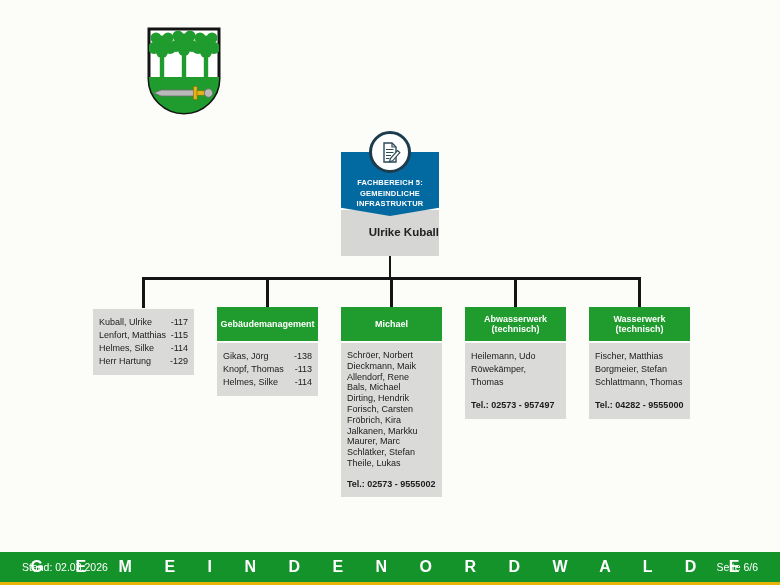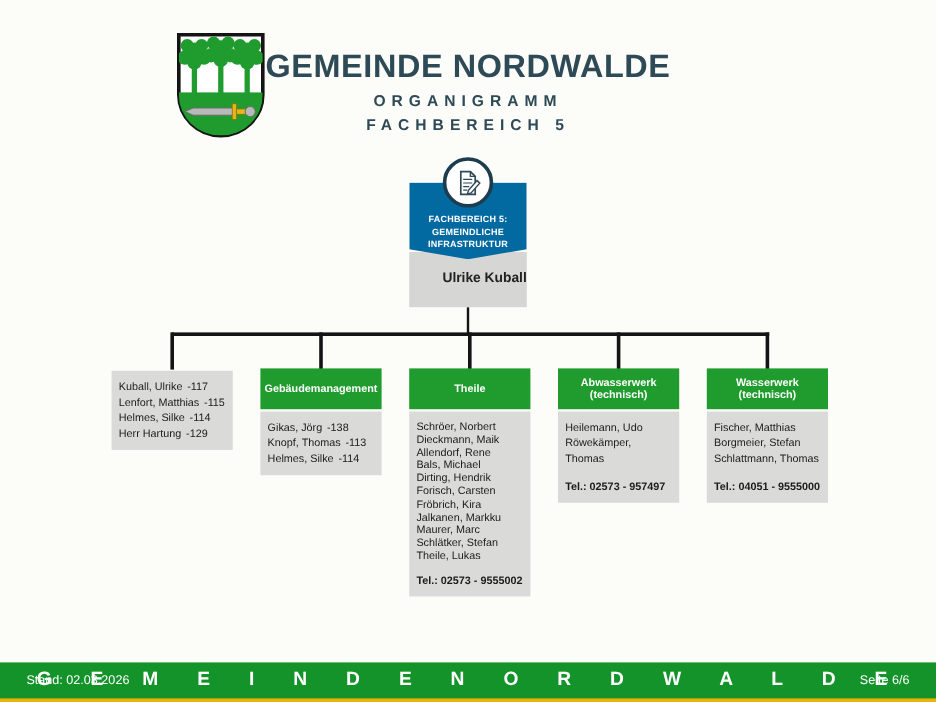--- a/index.html
+++ b/index.html
@@ -51,21 +51,21 @@
     background:#1f9c2d; color:#ffffff; min-height:34px;
     display:flex; align-items:center; justify-content:center;
     font-size:9px; font-weight:800; text-align:center;
     padding:3px 4px; line-height:10.5px;
   }
   .dept-body {
     margin-top:2px; background:#dadad8; padding:7px 6px;
     font-size:9px; color:#1b1b1b; line-height:13px;
   }
   .dept.d3 .dept-body { line-height:10.8px; }
-  .staff-row { display:flex; justify-content:flex-start; }
+  .staff-row { display:flex; justify-content:space-between; }
   .staff-row .ext { margin-left:4px; }
   .tel { font-weight:800; margin-top:10px; font-size:9px; }
 
   
   .footer {
     position:absolute; left:0; bottom:0; width:780px; height:33px;
     background:#14932a; border-bottom:3px solid #eab308;
     display:flex; align-items:center; color:#ffffff; z-index:4;
   }
   .footer .stand { position:absolute; left:22px; font-size:10.5px; }
@@ -100,25 +100,20 @@
       <use href="#tree" x="38" y="4"></use>
       <use href="#tree" x="60" y="6"></use>
 
       <path d="M8,67 L15,64 L48,64 L48,70 L15,70 Z" fill="#b9b9b9" stroke="#6b6b6b" stroke-width="0.8"></path>
       <rect x="47.5" y="60.5" width="3.6" height="13" fill="#e5b519" stroke="#8a6d0d" stroke-width="0.6"></rect>
       <rect x="51" y="64.8" width="7.5" height="4.4" fill="#e5b519" stroke="#8a6d0d" stroke-width="0.6"></rect>
       <circle cx="62.5" cy="67" r="4.2" fill="#b9b9b9" stroke="#6b6b6b" stroke-width="0.8"></circle>
     </g>
   </svg>
 
-  <div class="title-block">
-    <h1>GEMEINDE NORDWALDE</h1>
-    <div class="subtitle">ORGANIGRAMM</div>
-    <div class="subtitle">FACHBEREICH 5</div>
-  </div>
 
   <div class="node-icon">
     <svg width="26" height="26" viewBox="0 0 26 26">
       <path d="M7,4 h8 l4,4 v15 H7 Z" fill="#ffffff" stroke="#2e4a57" stroke-width="1.4"></path>
       <path d="M15,4 v4 h4" fill="none" stroke="#2e4a57" stroke-width="1.2"></path>
       <g stroke="#2e4a57" stroke-width="1">
         <line x1="9" y1="10.5" x2="16.5" y2="10.5"></line>
         <line x1="9" y1="13.5" x2="16.5" y2="13.5"></line>
         <line x1="9" y1="16.5" x2="14" y2="16.5"></line>
         <line x1="9" y1="19.5" x2="12.5" y2="19.5"></line>
@@ -176,21 +171,21 @@
           <div class="staff-row">
             <span>Helmes, Silke</span>
             <span class="ext">-114</span>
           </div>
         </div>
 
     </div>
   </div>
 
   <div class="dept d3">
-    <div class="dept-head">Theile</div>
+    <div class="dept-head">Michael</div>
     <div class="dept-body">
       <div class="staff-list">
           <div class="staff-row">
             <span>Schröer, Norbert</span>
           </div>
           <div class="staff-row">
             <span>Dieckmann, Maik</span>
           </div>
           <div class="staff-row">
             <span>Allendorf, Rene</span>
@@ -246,21 +241,21 @@
           <div class="staff-row">
             <span>Fischer, Matthias</span>
           </div>
           <div class="staff-row">
             <span>Borgmeier, Stefan</span>
           </div>
           <div class="staff-row">
             <span>Schlattmann, Thomas</span>
           </div>
         </div>
-      <div class="tel">Tel.: 04051 - 9555000</div>
+      <div class="tel">Tel.: 04282 - 9555000</div>
     </div>
   </div>
 
   <div class="footer">
     <span class="stand">Stand: 02.03.2026</span>
     <span class="ftitle">G E M E I N D E   N O R D W A L D E</span>
     <span class="fpage">Seite 6/6</span>
   </div>
 
 </div>

